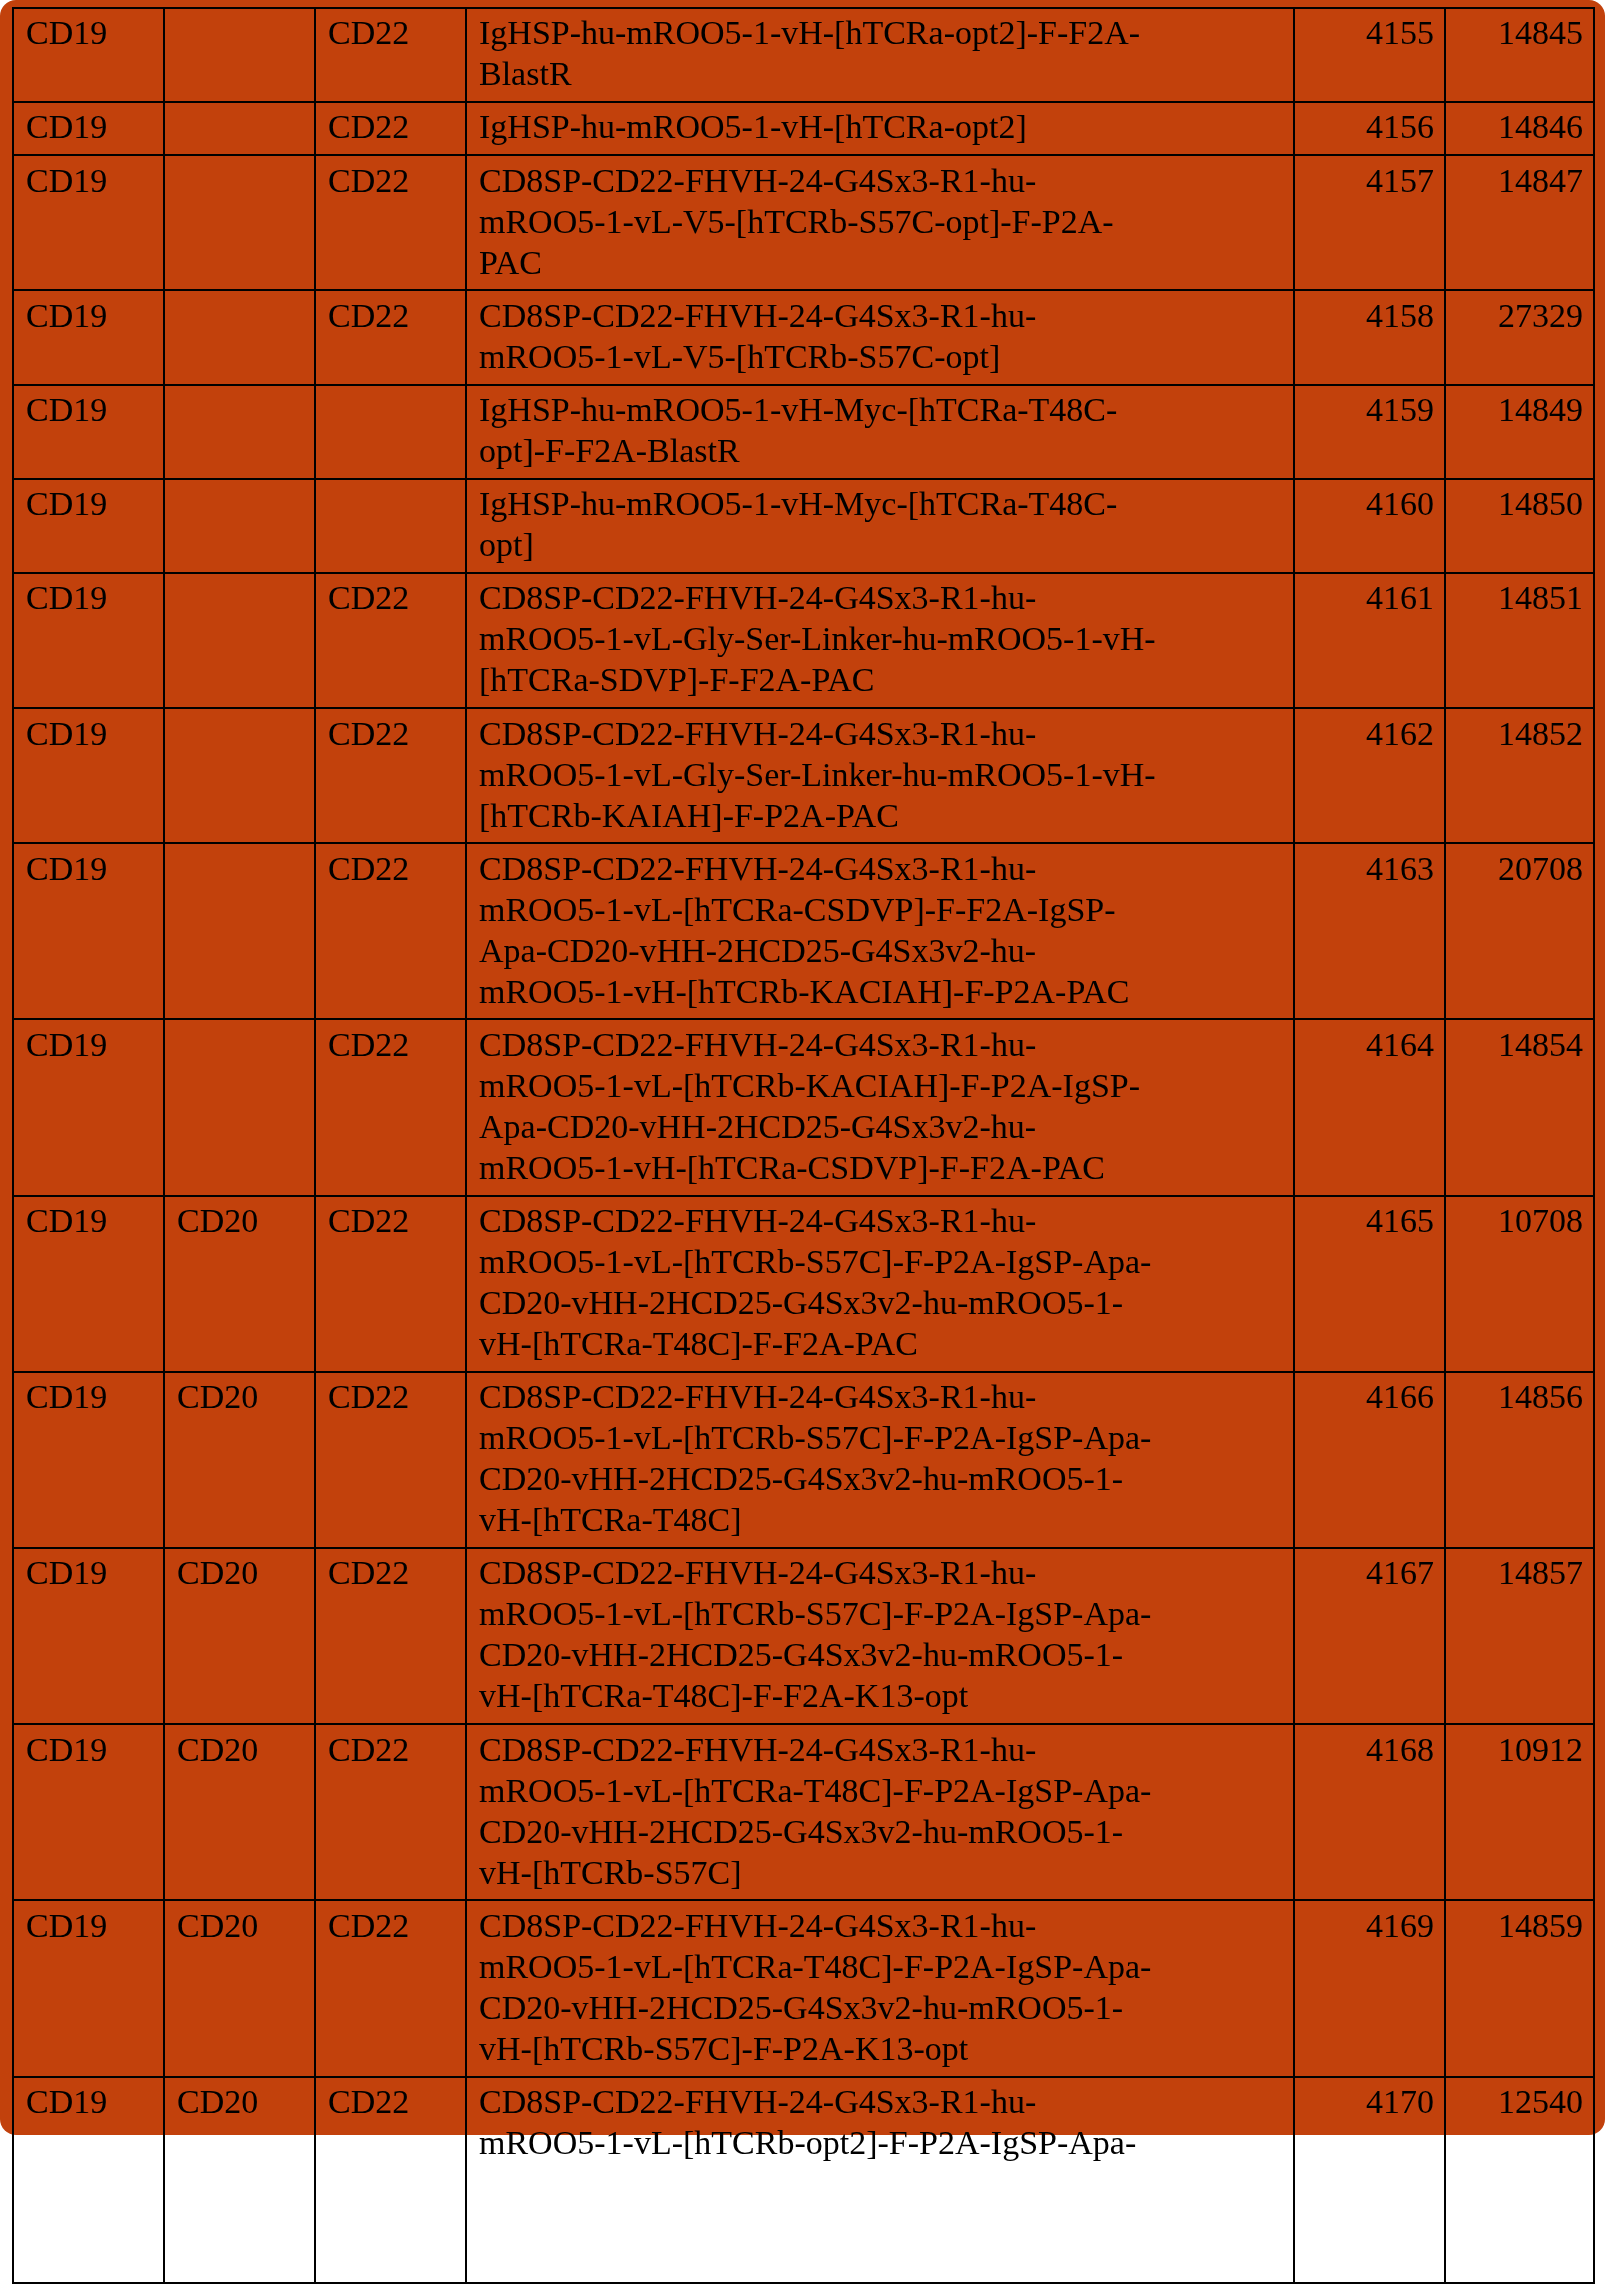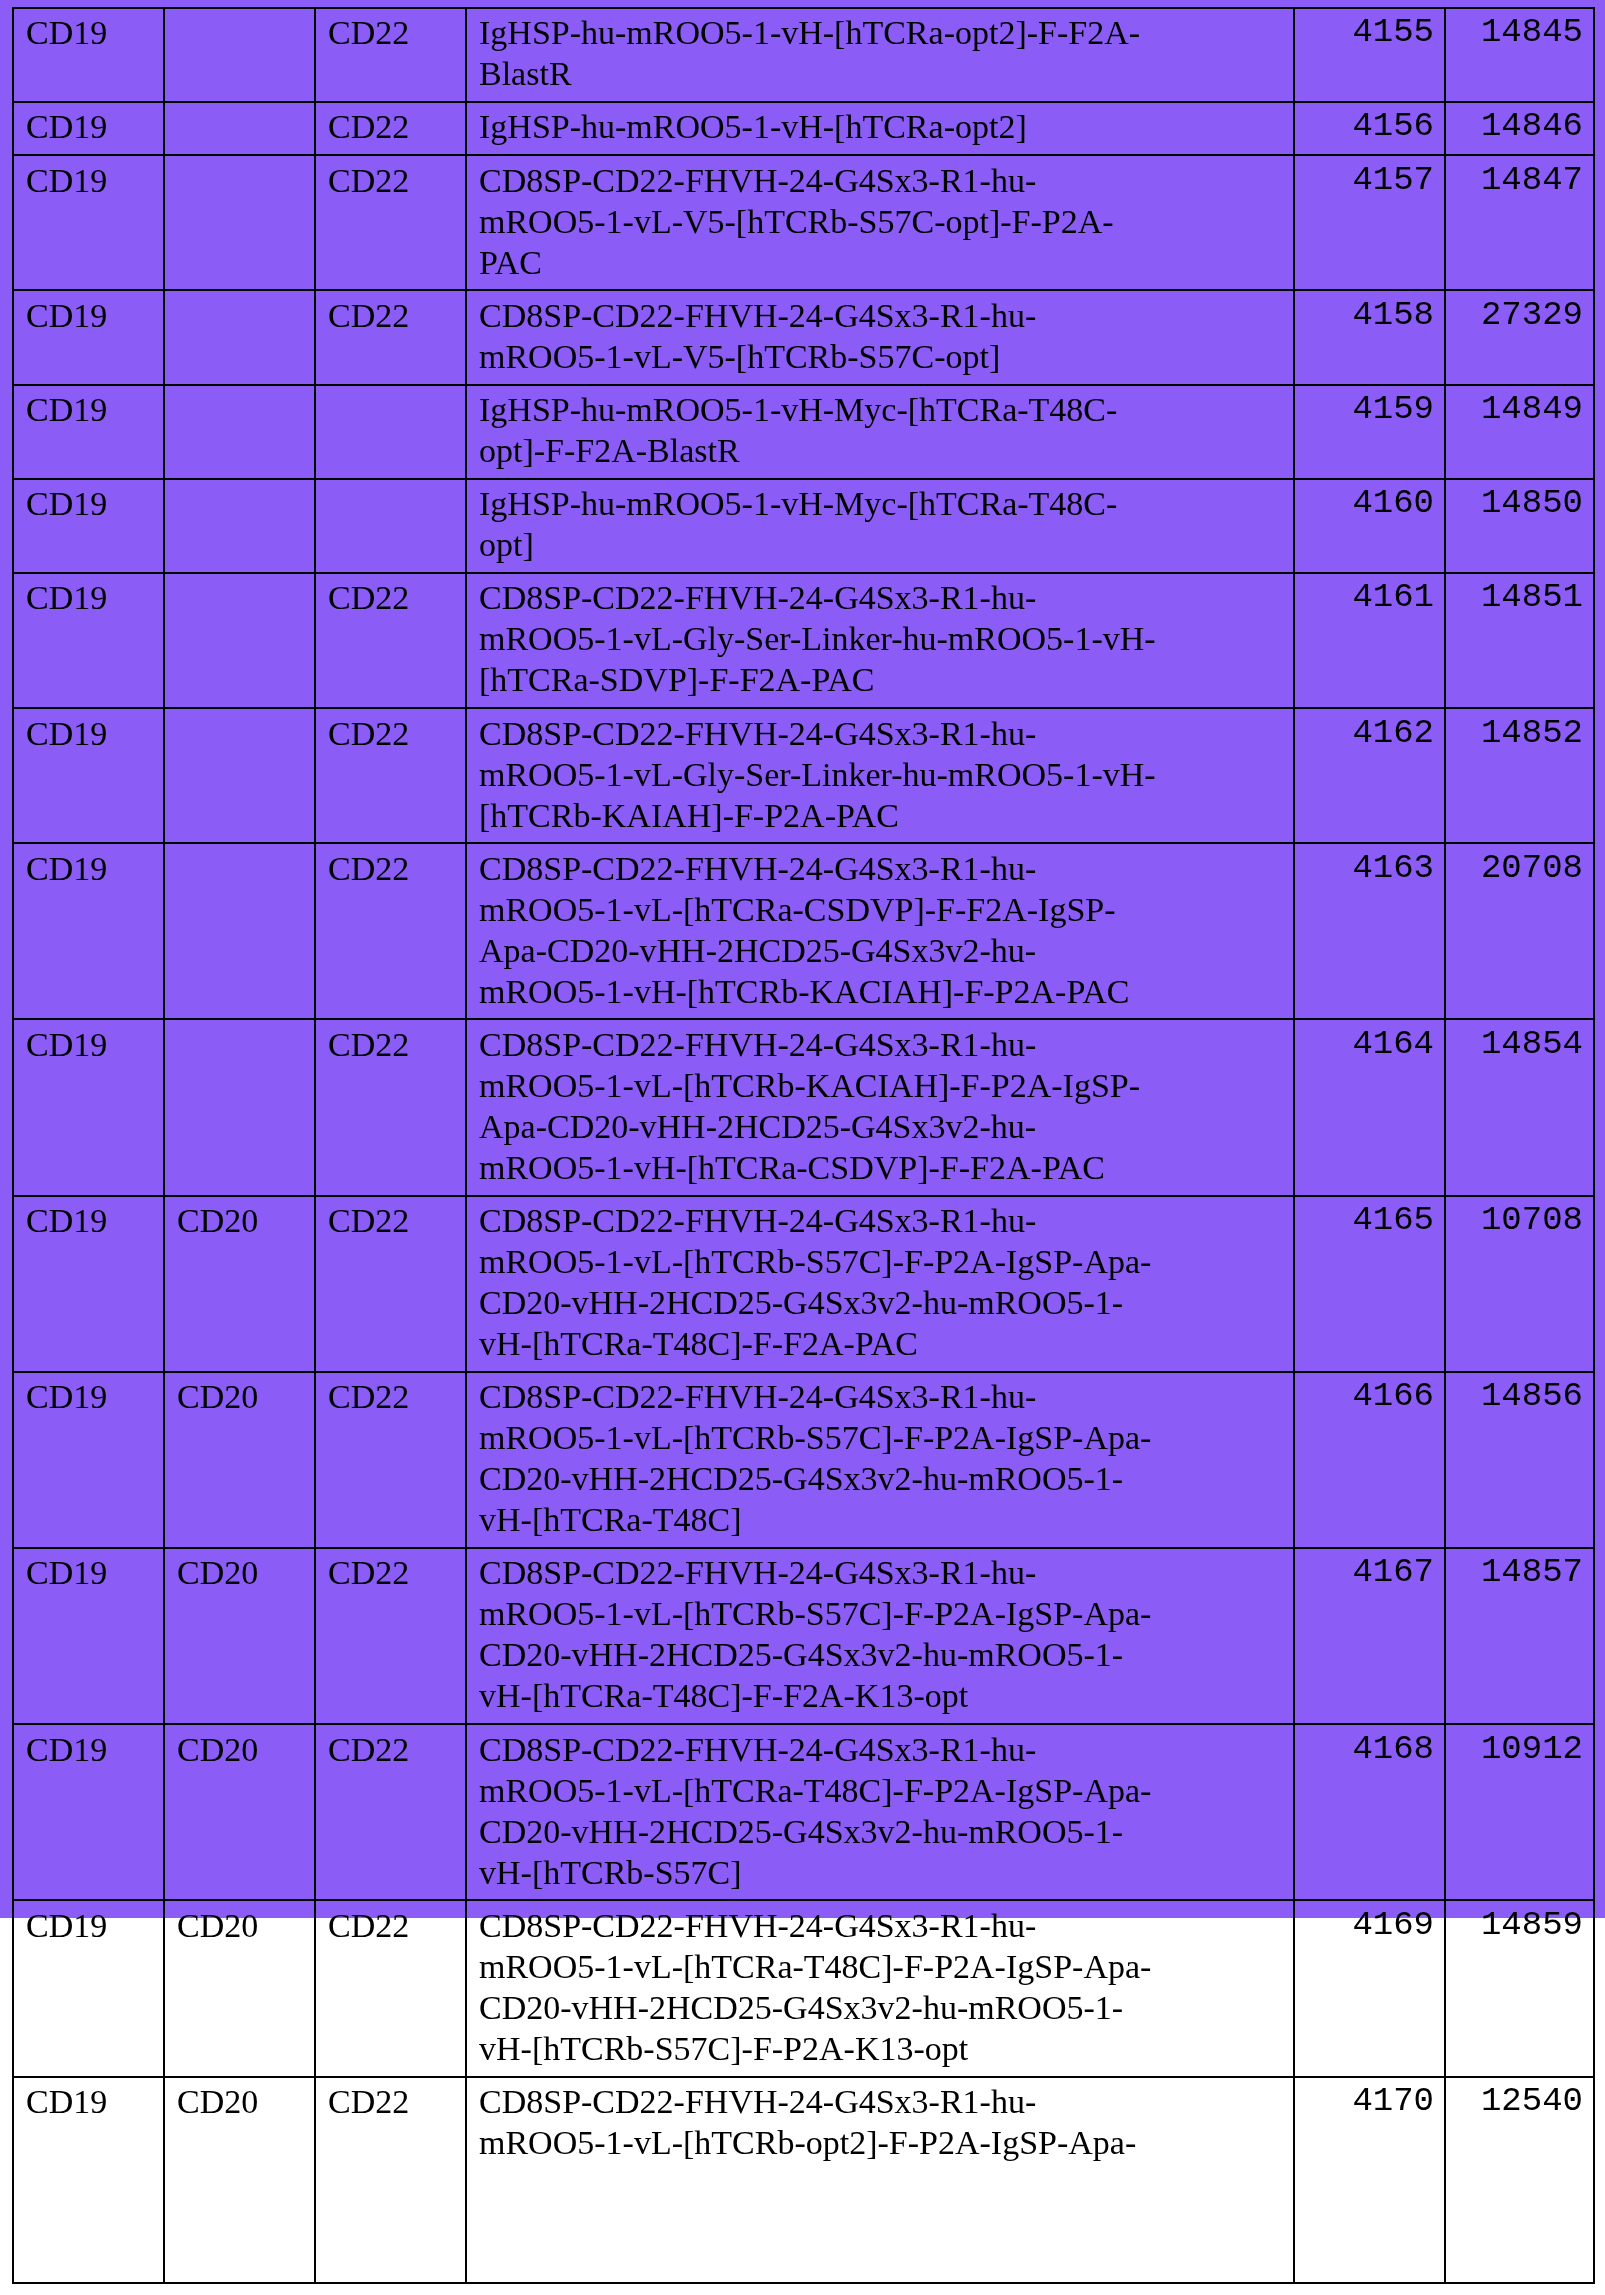--- a/index.html
+++ b/index.html
@@ -9,24 +9,25 @@
   }
   body {
     width: 1605px;
     height: 2295px;
     overflow: hidden;
     font-family: "Liberation Serif", "DejaVu Serif", serif;
     color: #000000;
   }
   .page {
     width: 1605px;
-    height: 1918px;
+    height: 2135px;
     box-sizing: border-box;
     padding: 6.8px 12px 0 12px;
-    background: #8b5cf6;
+    background: #c2410c;
+    border-radius: 16px;
   }
   table.seq-table {
     border-collapse: collapse;
     table-layout: fixed;
     width: 1582px;
   }
   table.seq-table td {
     border: 2.5px solid #000000;
     vertical-align: top;
     font-size: 34px;
@@ -38,21 +39,20 @@
   td.col0, td.col1, td.col2 {
     text-align: left;
   }
   td.col3 {
     white-space: pre-line;
     text-align: left;
   }
   td.col4, td.col5 {
     text-align: right;
     padding-right: 25px;
-    font-family: Liberation Mono, monospace;
   }
   tr:last-child td {
     height: 194px;
   }
 </style>
 </head>
 <body>
 
 <div class="page">
   <table class="seq-table">

